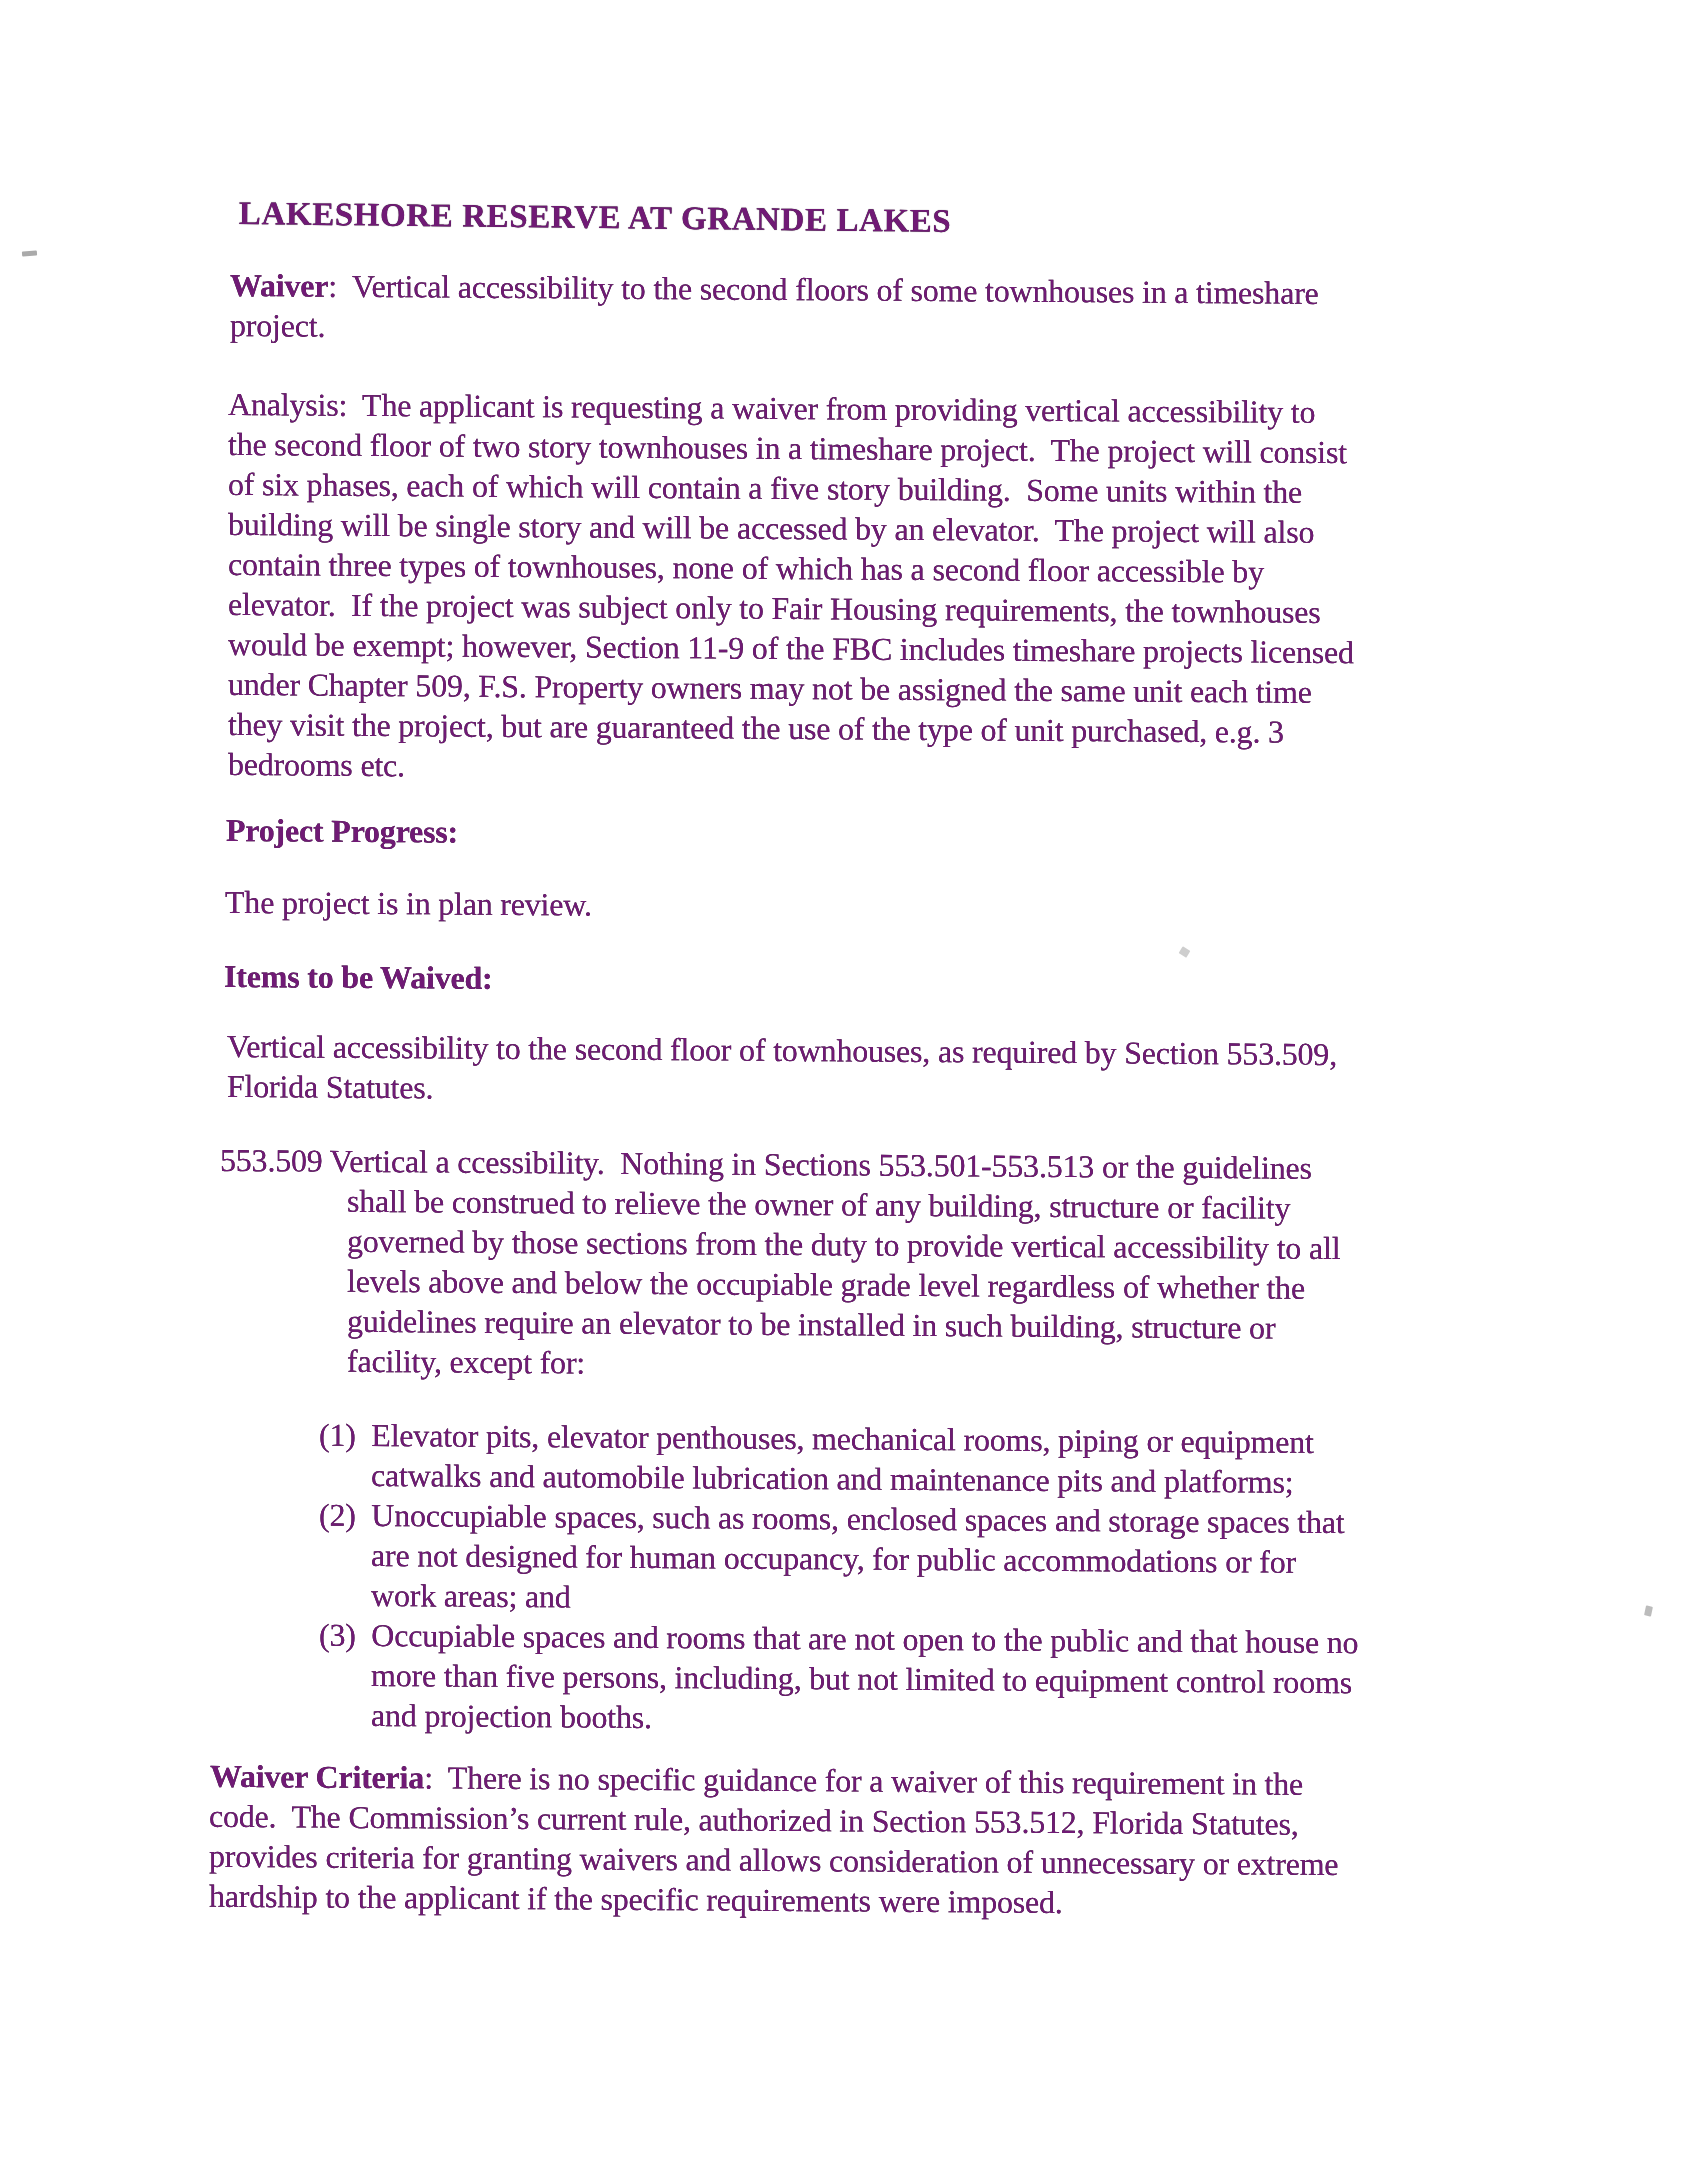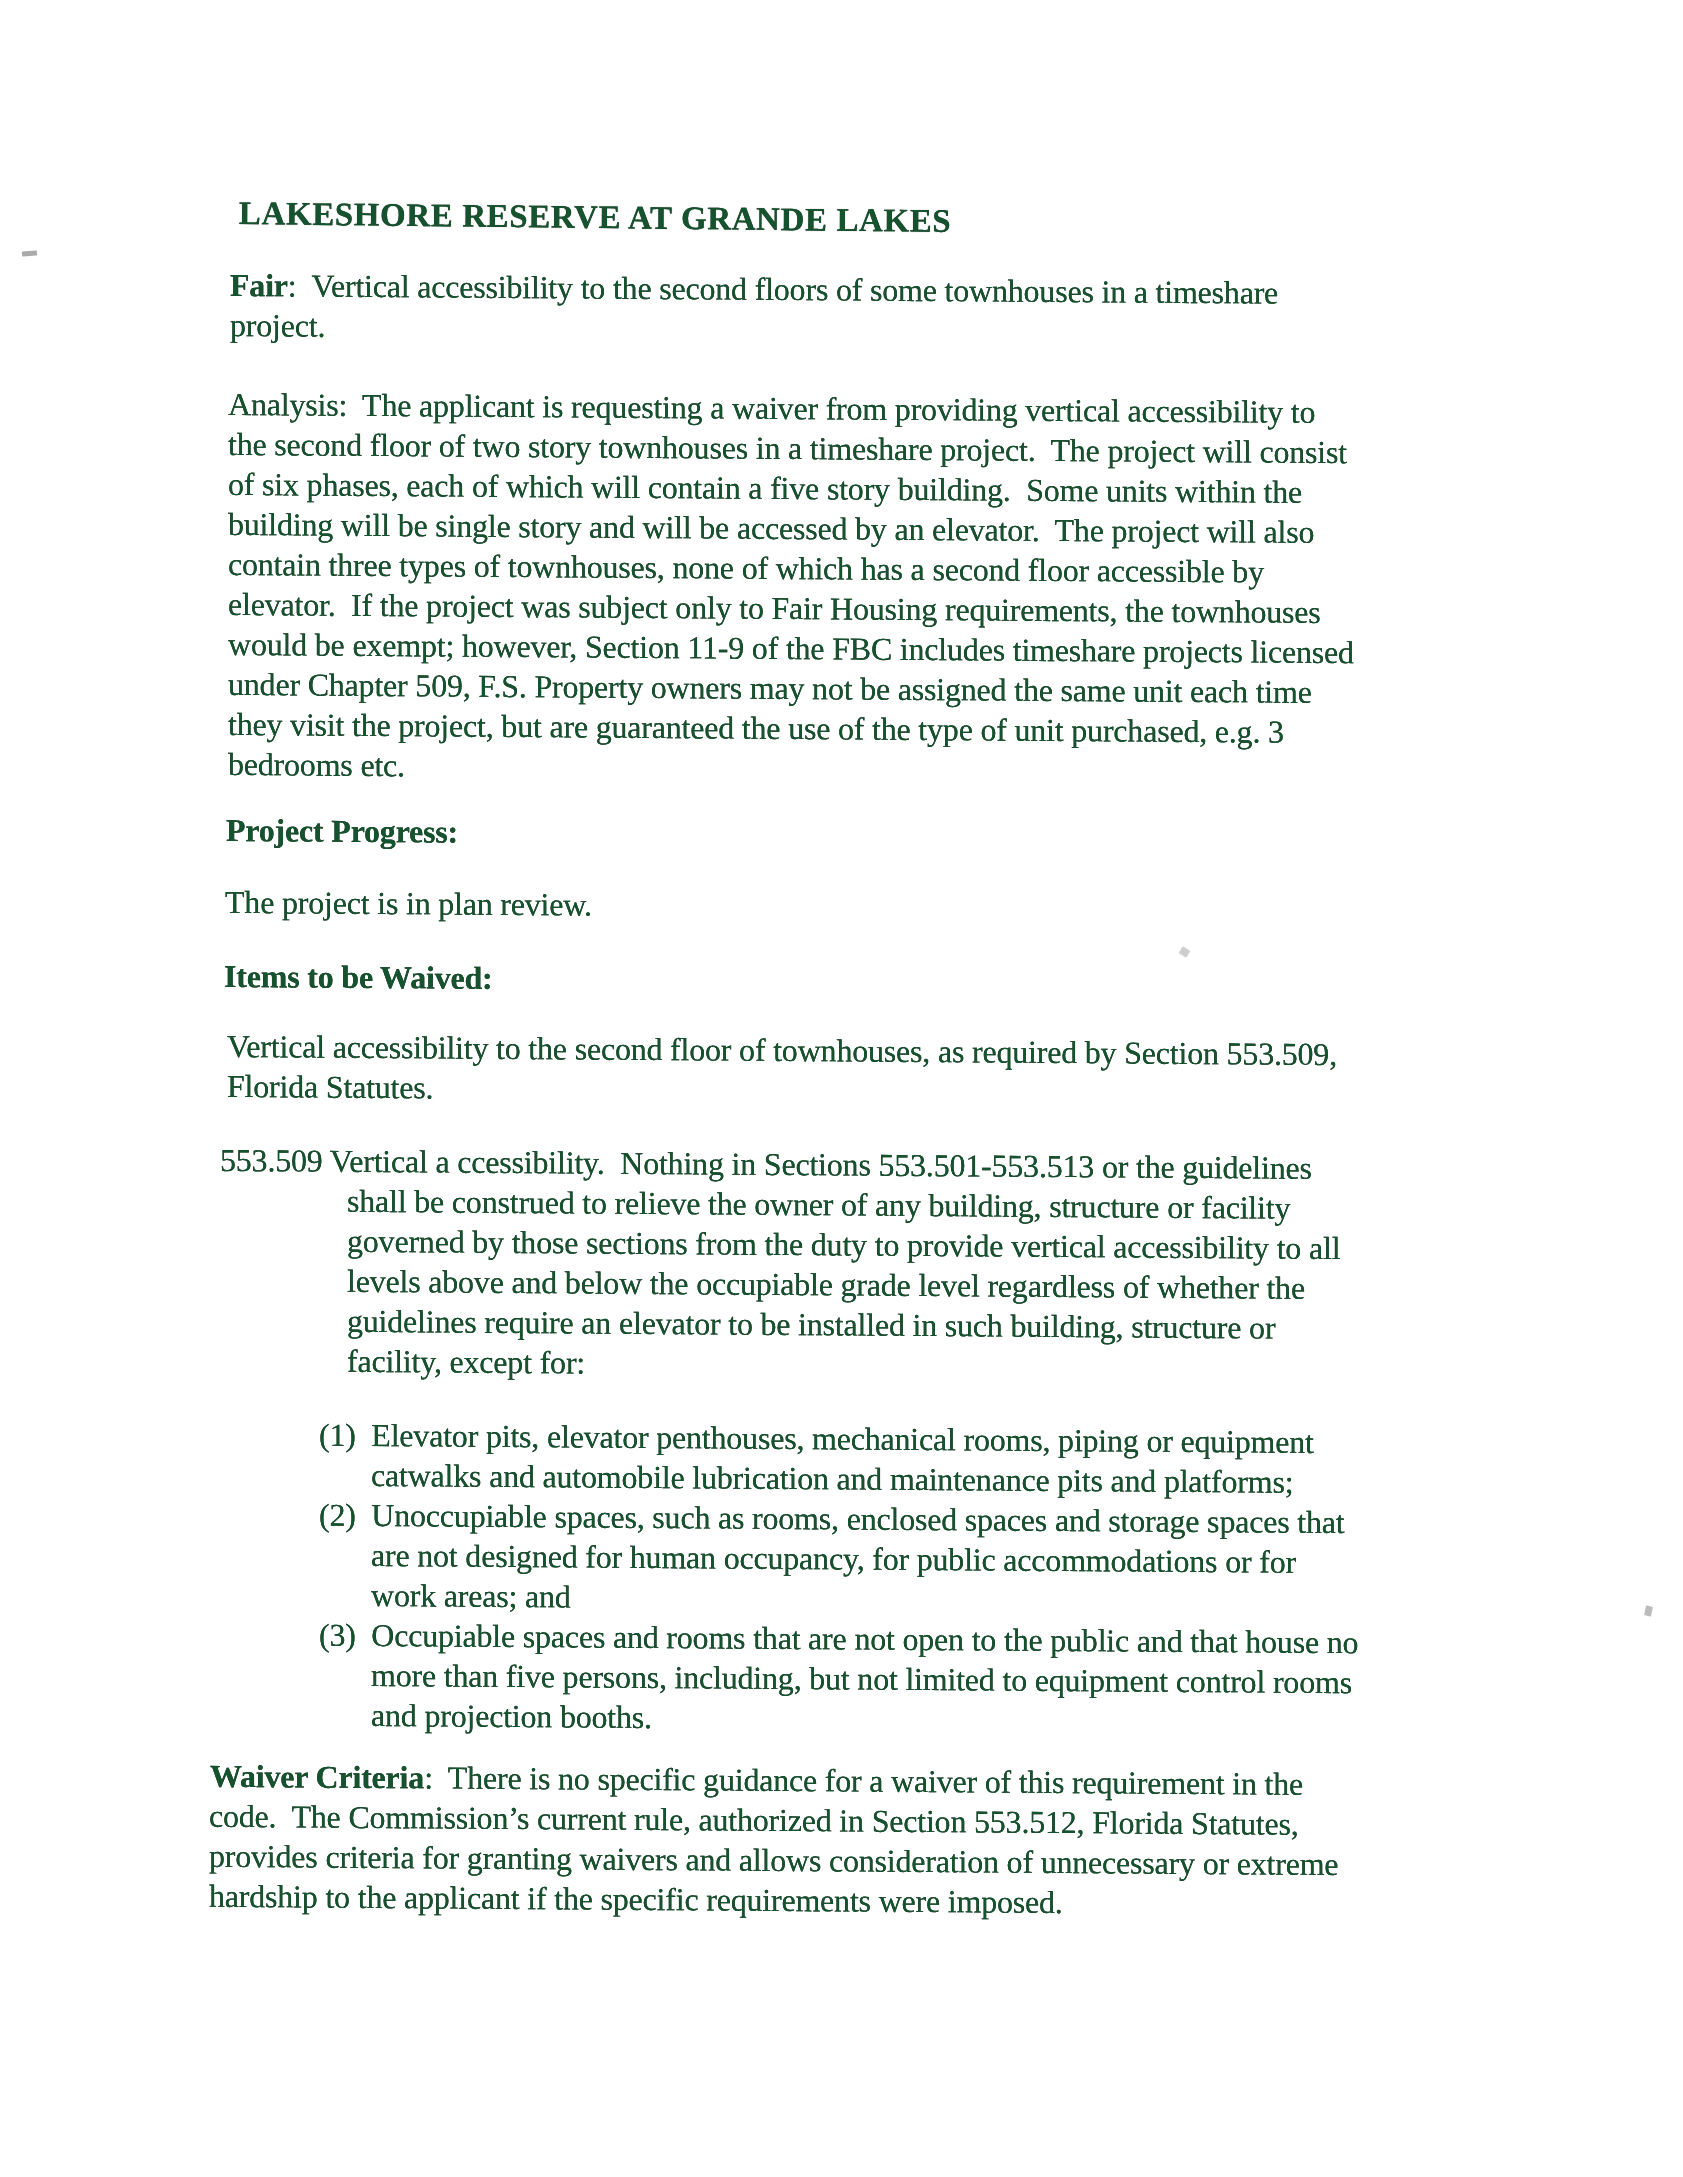--- a/index.html
+++ b/index.html
@@ -3,21 +3,21 @@
 <meta charset="utf-8">
 <style>
   html,body{margin:0;padding:0;background:#e8e8e8;}
   .page{
     position:relative;
     width:1683px;height:2177px;
     margin:0 auto;
     background:#ffffff;
     overflow:hidden;
     font-family:"Liberation Serif","DejaVu Serif",serif;
-    color:#14532d;
+    color:#701a75;
   }
   
   .tilt{
     position:absolute;left:0;top:0;right:0;bottom:0;
     transform:skewY(0.42deg);
     transform-origin:228px 198px;
   }
   .block{position:absolute;}
   .tline{
     height:40px;line-height:40px;
@@ -46,21 +46,21 @@
 </style>
 </head>
 <body>
 
 <div class="page">
   <div class="tilt">
 
     <div class="block title-block" style="left:239px;top:191px;">LAKESHORE RESERVE AT GRANDE LAKES</div>
 
     <div class="block" style="left:230px;top:265px;">
-      <div class="tline"><span class="b">Fair</span><span>:  Vertical accessibility to the second floors of some townhouses in a timeshare</span></div>
+      <div class="tline"><span class="b">Waiver</span><span>:  Vertical accessibility to the second floors of some townhouses in a timeshare</span></div>
       <div class="tline">project.</div>
     </div>
 
     <div class="block" style="left:228px;top:384px;">
         <div class="tline">Analysis:  The applicant is requesting a waiver from providing vertical accessibility to</div>
         <div class="tline">the second floor of two story townhouses in a timeshare project.  The project will consist</div>
         <div class="tline">of six phases, each of which will contain a five story building.  Some units within the</div>
         <div class="tline">building will be single story and will be accessed by an elevator.  The project will also</div>
         <div class="tline">contain three types of townhouses, none of which has a second floor accessible by</div>
         <div class="tline">elevator.  If the project was subject only to Fair Housing requirements, the townhouses</div>

